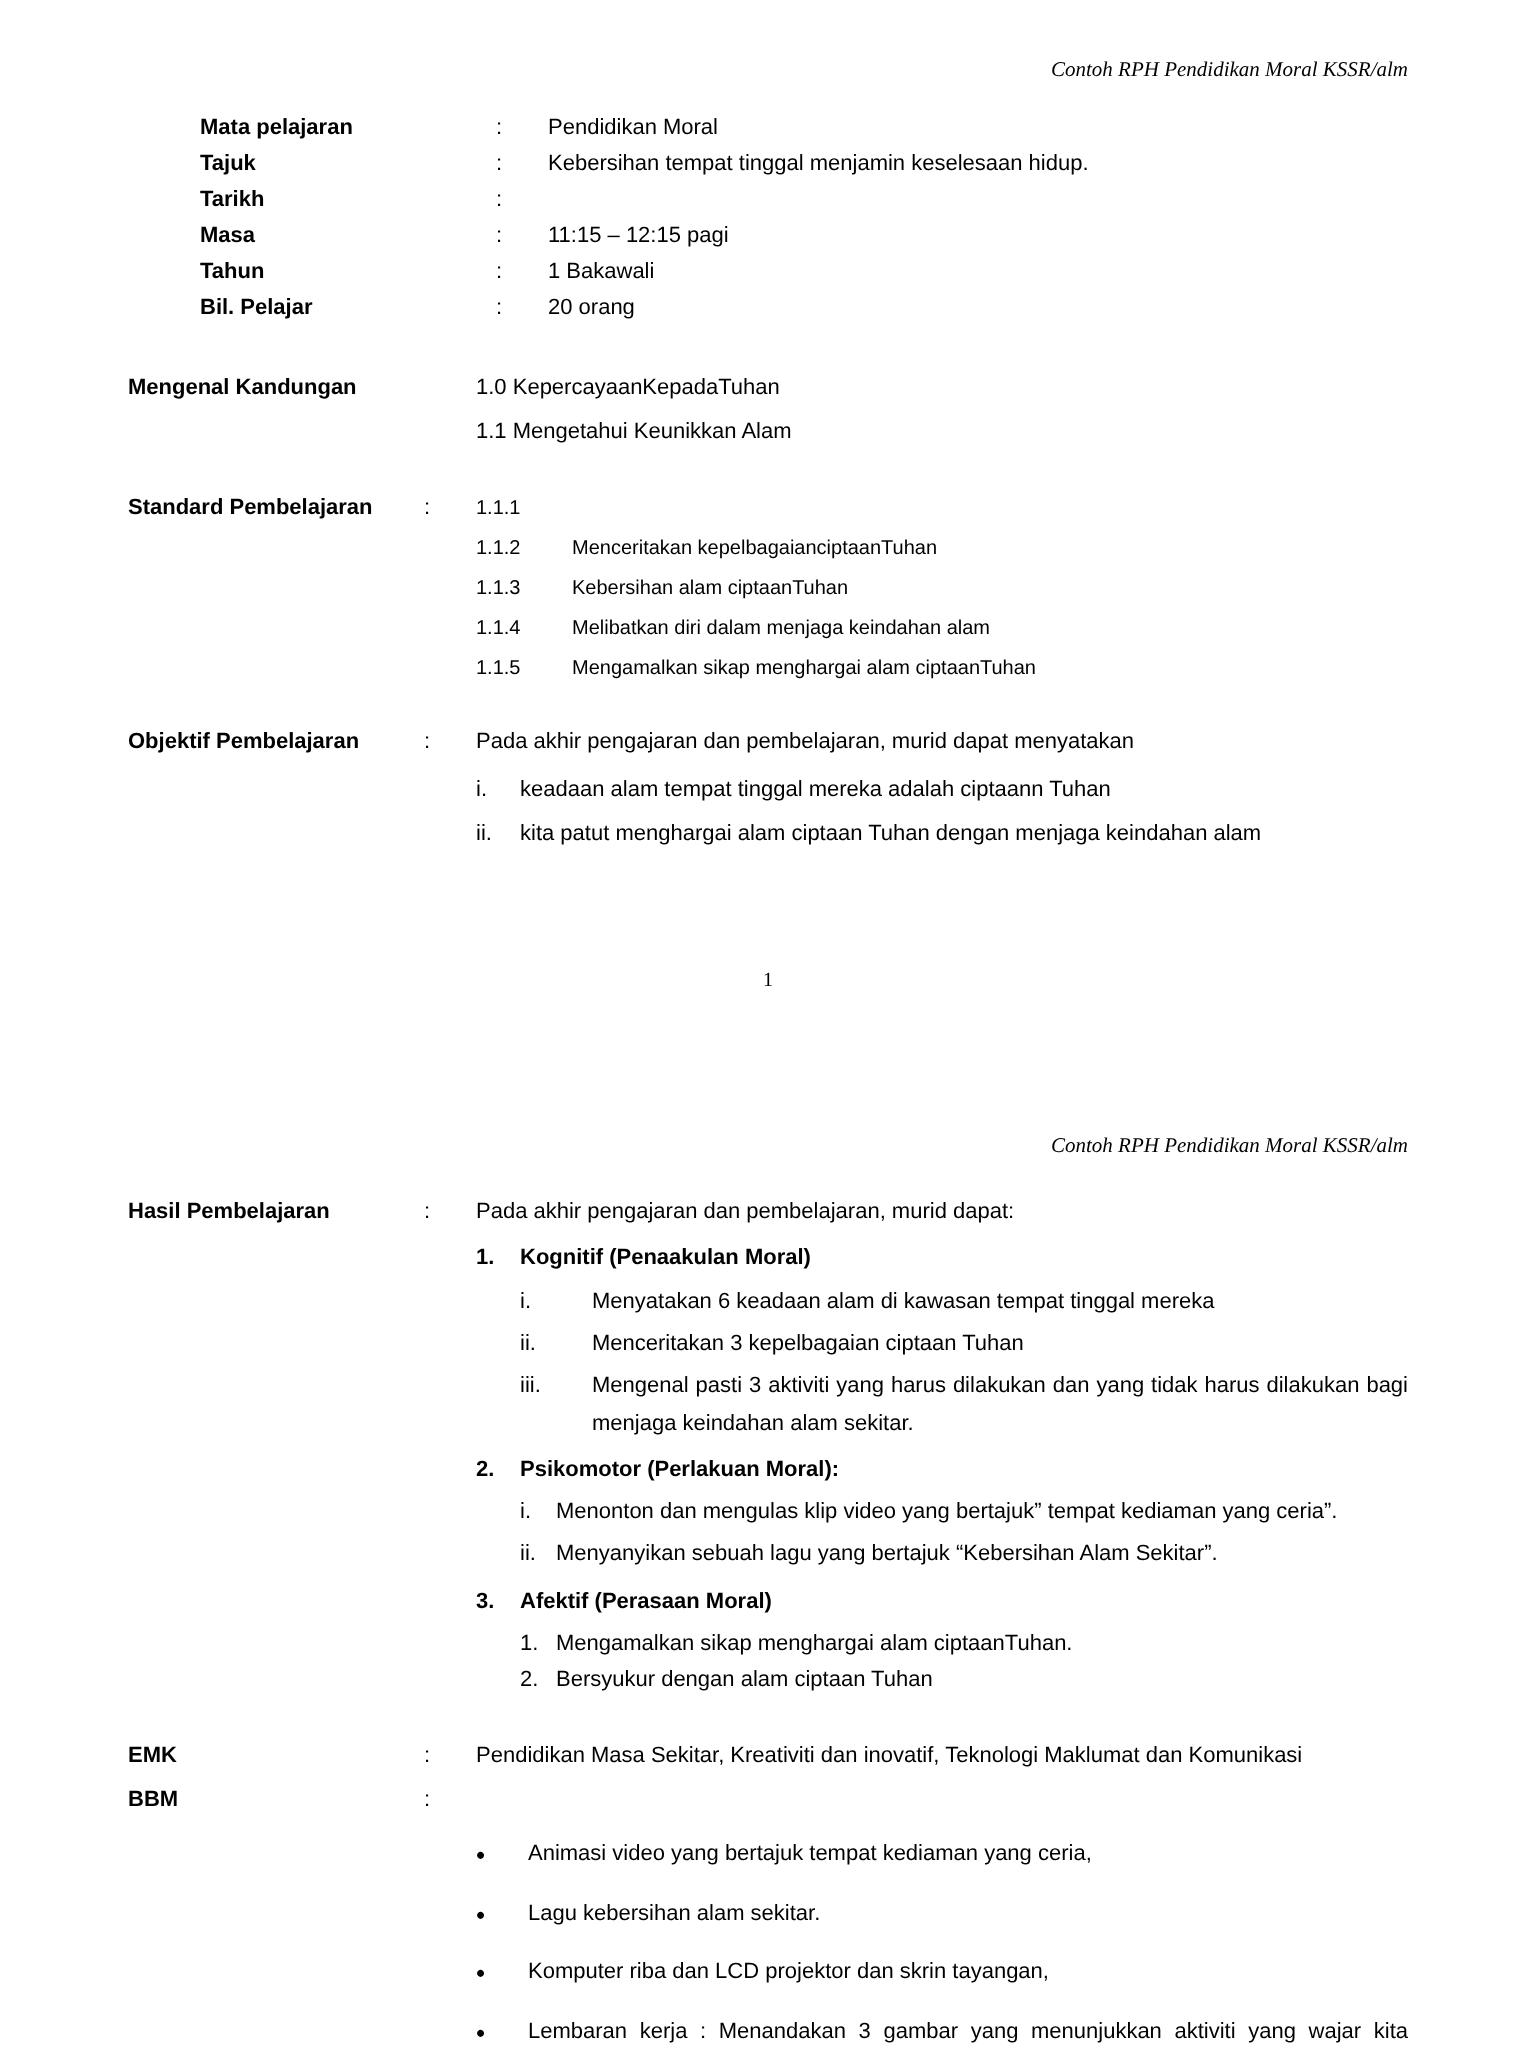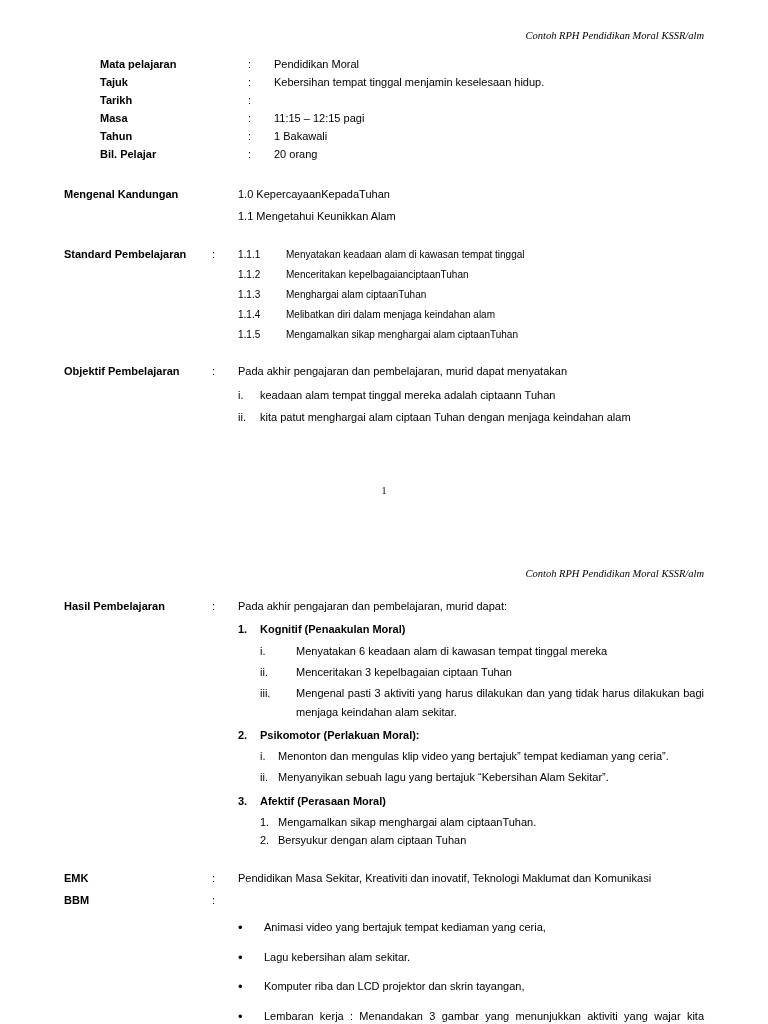--- a/index.html
+++ b/index.html
@@ -210,31 +210,30 @@
 
     <div class="block-gap-lg"></div>
 
     <div>
       <div class="row">
         <div class="label">Standard Pembelajaran</div>
         <div class="colon">:</div>
         <div class="value">
           <div class="value-line">
             <div class="num">1.1.1</div>
-            <div class="txt">Menyatakan keadaan alam di kawasan tempat tinggal</div>
           </div>
           <div style="height:5px"></div>
           <div class="value-line">
             <div class="num">1.1.2</div>
             <div class="txt">Menceritakan kepelbagaianciptaanTuhan</div>
           </div>
           <div style="height:5px"></div>
           <div class="value-line">
             <div class="num">1.1.3</div>
-            <div class="txt">Menghargai alam ciptaanTuhan</div>
+            <div class="txt">Kebersihan alam ciptaanTuhan</div>
           </div>
           <div style="height:5px"></div>
           <div class="value-line">
             <div class="num">1.1.4</div>
             <div class="txt">Melibatkan diri dalam menjaga keindahan alam</div>
           </div>
           <div style="height:5px"></div>
           <div class="value-line">
             <div class="num">1.1.5</div>
             <div class="txt">Mengamalkan sikap menghargai alam ciptaanTuhan</div>

